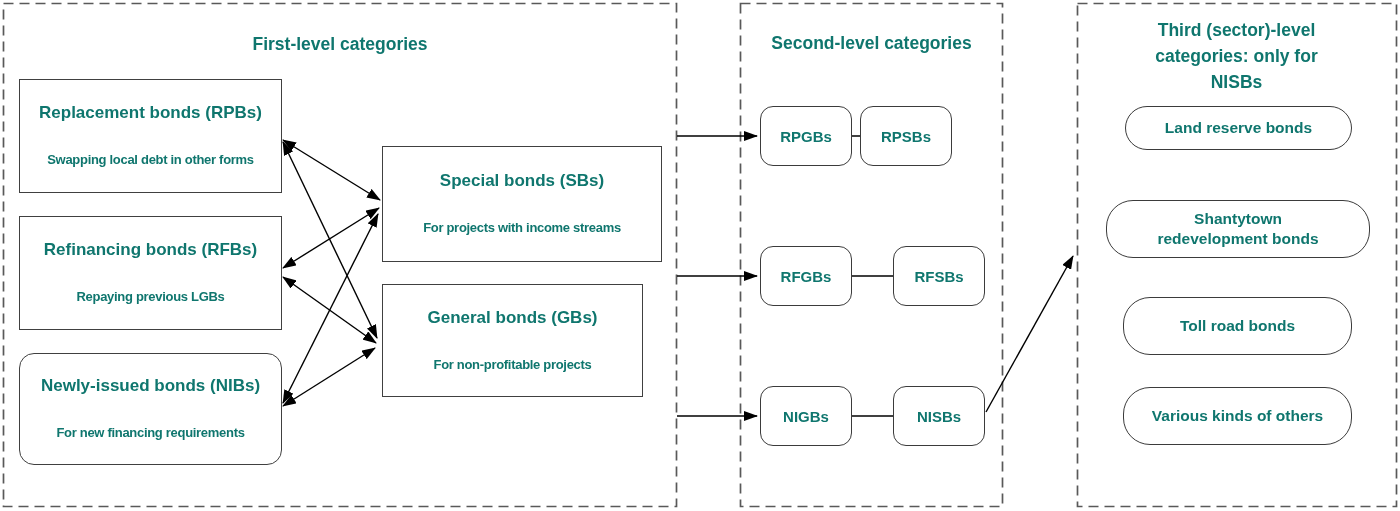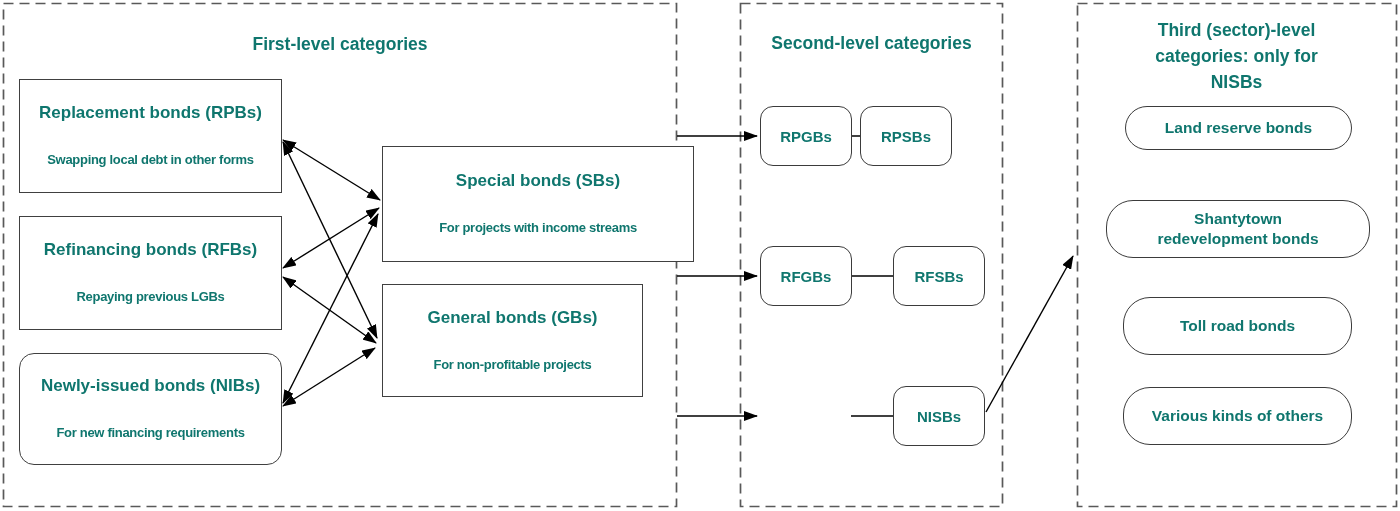--- a/index.html
+++ b/index.html
@@ -133,38 +133,39 @@
   <div class="lvl1-box" style="left:19px; top:216px; width:263px; height:114px;">
     <div class="box-title">Refinancing bonds (RFBs)</div>
     <div class="box-subtitle">Repaying previous LGBs</div>
   </div>
 
   <div class="lvl1-box" style="left:19px; top:353px; width:263px; height:112px;border-radius:15px;">
     <div class="box-title">Newly-issued bonds (NIBs)</div>
     <div class="box-subtitle">For new financing requirements</div>
   </div>
 
-  <div class="lvl1-box" style="left:382px; top:146px; width:312px; height:116px;">
+  <div class="lvl1-box" style="left:382px; top:146px; width:280px; height:116px;">
     <div class="box-title">Special bonds (SBs)</div>
     <div class="box-subtitle">For projects with income streams</div>
   </div>
 
   <div class="lvl1-box" style="left:382px; top:284px; width:261px; height:113px;">
     <div class="box-title">General bonds (GBs)</div>
     <div class="box-subtitle">For non-profitable projects</div>
   </div>
 
   <div class="panel-title" style="left:740px; top:30px; width:263px;">Second-level categories</div>
 
   <div class="lvl2-node" style="left:760px; top:106px; width:92px; height:60px;">RPGBs</div>
   <div class="lvl2-node" style="left:860px; top:106px; width:92px; height:60px;">RPSBs</div>
 
   <div class="lvl2-node" style="left:760px; top:246px; width:92px; height:60px;">RFGBs</div>
   <div class="lvl2-node" style="left:893px; top:246px; width:92px; height:60px;">RFSBs</div>
 
+  <div class="lvl2-node" style="left:760px; top:386px; width:92px; height:60px;">NIGBs</div>
   <div class="lvl2-node" style="left:893px; top:386px; width:92px; height:60px;">NISBs</div>
 
   <div class="panel-title wrap" style="left:1077px; top:17px; width:319px;">
     <div class="title3-inner">Third (sector)-level categories: only for NISBs</div>
   </div>
 
   <div class="lvl3-node" style="left:1125px; top:106px; width:227px; height:44px;">Land reserve bonds</div>
 
   <div class="lvl3-node wrap" style="left:1106px; top:200px; width:264px; height:58px;">Shantytown redevelopment bonds</div>
 

